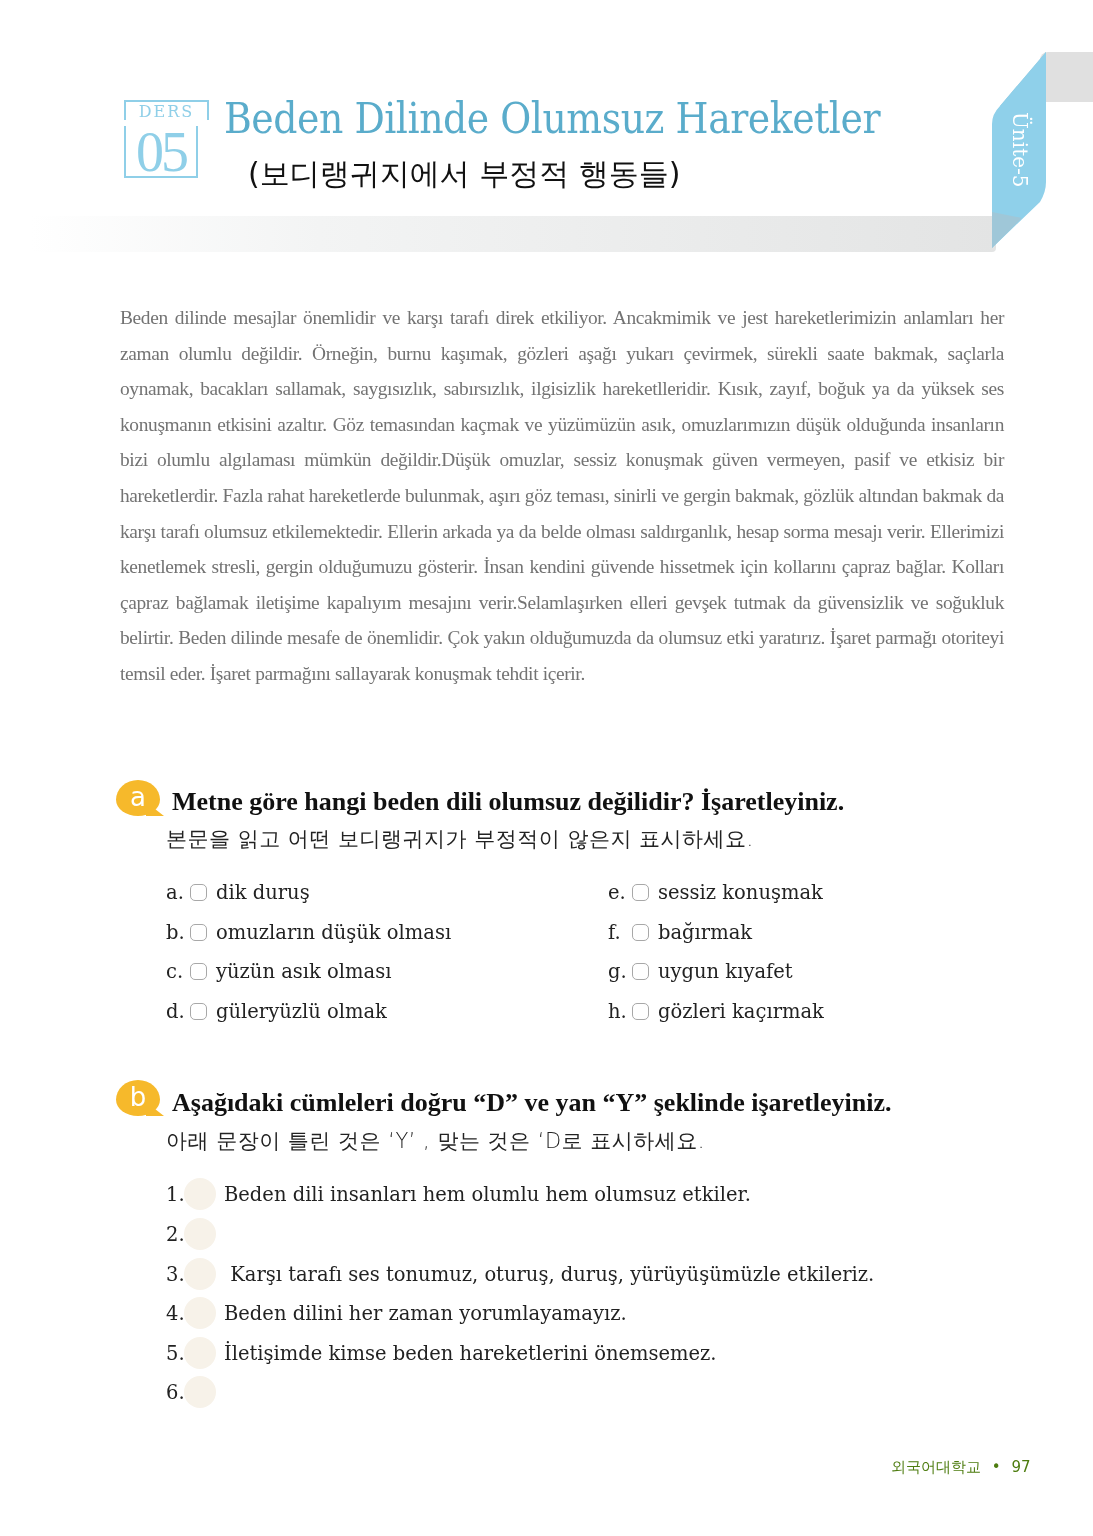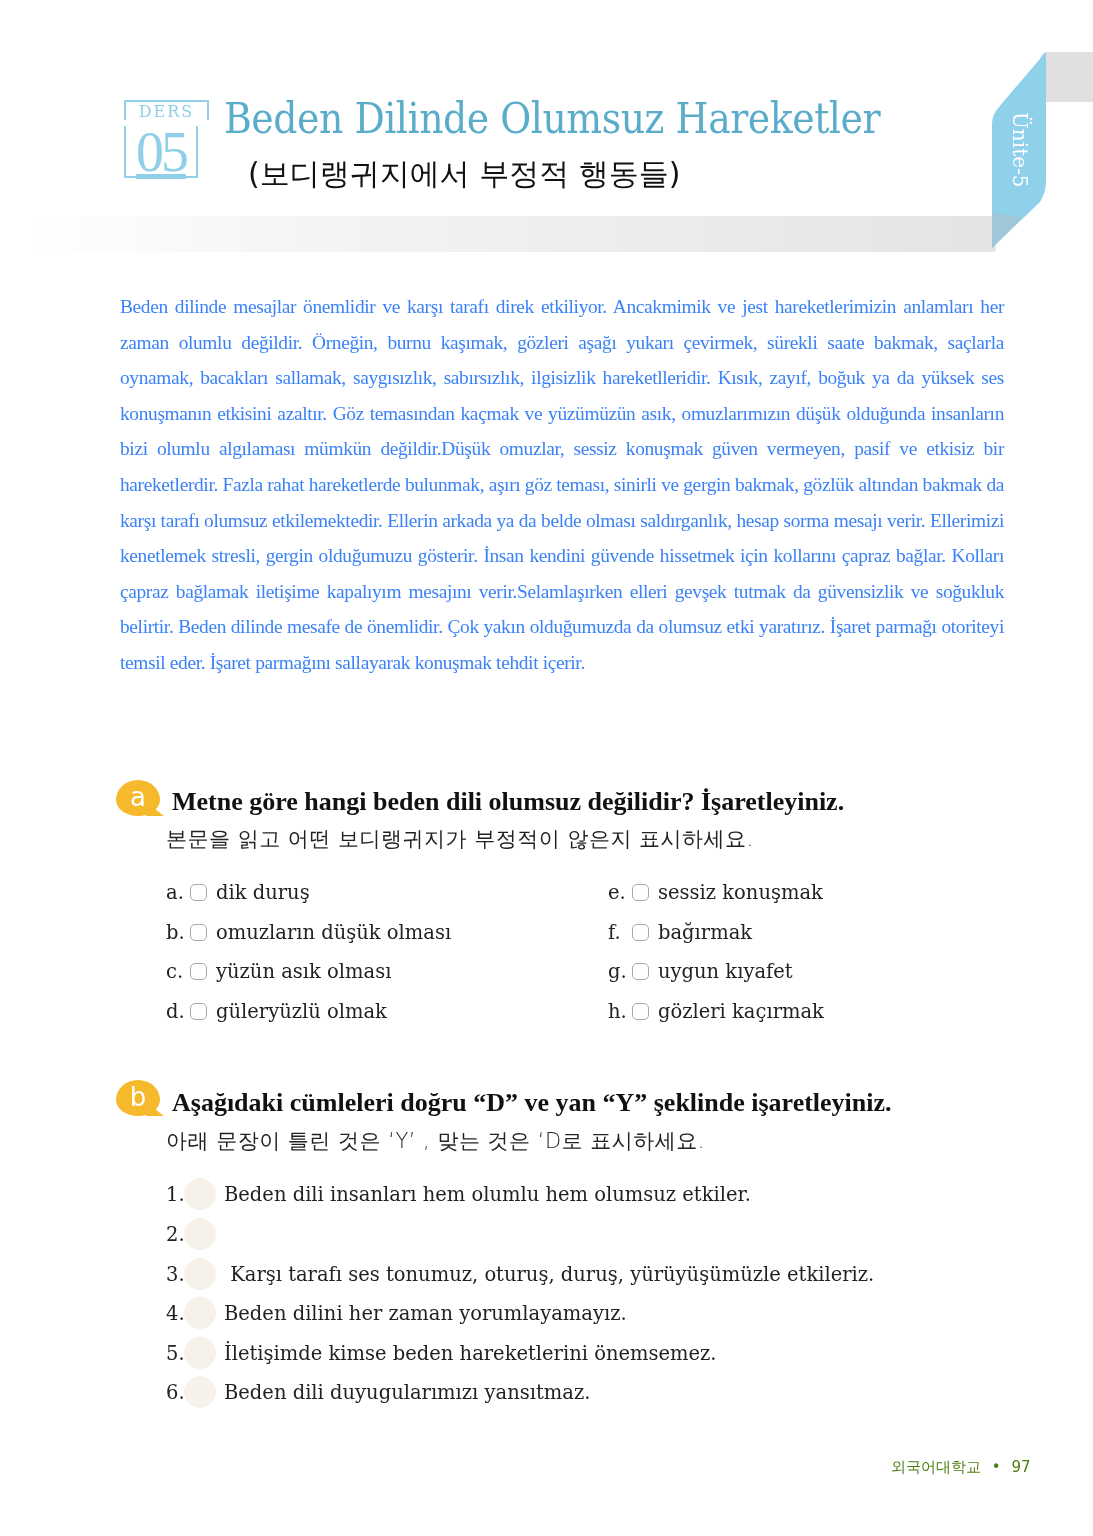--- a/index.html
+++ b/index.html
@@ -17,21 +17,21 @@
     border-top: 2px solid #8fcfe8; border-left: 2px solid #8fcfe8; border-right: 2px solid #8fcfe8;
     box-sizing: border-box;
     font-family: "DejaVu Serif", serif; font-size: 16px; letter-spacing: 2px;
     color: #8fcfe8; text-align: center; line-height: 20px;
   }
   .ders-num {
     position: absolute; left: 0; top: 26px; width: 74px; height: 52px;
     border-left: 2px solid #8fcfe8; border-right: 2px solid #8fcfe8; border-bottom: 2px solid #8fcfe8;
     box-sizing: border-box;
     font-family: "Liberation Serif", serif; font-size: 56px; color: #8fcfe8;
-    text-align: center; line-height: 52px; letter-spacing: -3px; text-decoration: underline;
+    text-align: center; line-height: 52px; letter-spacing: -3px;
   }
   .title-main {
     position: absolute; left: 224px; top: 94px;
     font-family: "DejaVu Serif", serif; font-size: 42px; color: #5aaccb;
     letter-spacing: -0.5px; white-space: nowrap; transform: scaleX(0.9); transform-origin: left top;
   }
   .title-sub {
     position: absolute; left: 224px; top: 154px;
     font-family: "DejaVu Sans", sans-serif; font-size: 30px; color: #111;
     white-space: nowrap;
@@ -51,23 +51,23 @@
   }
   .unit-tab svg { position: absolute; left: 0; top: 0; }
   .unit-label {
     position: absolute; left: 1002px; top: 112px; width: 36px; height: 100px;
     writing-mode: vertical-rl;
     font-family: "DejaVu Serif", serif; font-size: 20px; color: #ffffff;
     line-height: 36px; text-align: left;
   }
   
   .body-text {
-    position: absolute; left: 120px; top: 289px; width: 884px;
+    position: absolute; left: 120px; top: 300px; width: 884px;
     font-family: "Liberation Serif", serif; font-size: 19.4px; line-height: 35.6px;
-    text-align: justify; color: #3b82f6; letter-spacing: -0.35px;
+    text-align: justify; color: #737373; letter-spacing: -0.35px;
   }
   
   .ex-badge {
     position: absolute; width: 48px; height: 40px;
   }
   .ex-badge .bubble {
     position: absolute; left: 0; top: 0; width: 44px; height: 36px;
     background: #f6b92b; border-radius: 50% 50% 50% 50% / 55% 55% 45% 45%;
   }
   .ex-badge .tail {
@@ -211,20 +211,19 @@
   <span>Beden dilini her zaman yorumlayamayız.</span>
 </div>
 <div class="stmt" style="top:1336px;">
   <span class="num">5.</span>
   <span class="circle"></span>
   <span>İletişimde kimse beden hareketlerini önemsemez.</span>
 </div>
 <div class="stmt" style="top:1375px;">
   <span class="num">6.</span>
   <span class="circle"></span>
-  <span>Beden dili duyugularımızı yansıtmaz.</span>
 </div>
 
 <div class="footer">
   <span>외국어대학교</span>
   <span style="margin:0 6px;">•</span>
   <span>97</span>
 </div>
 
 </body></html>

